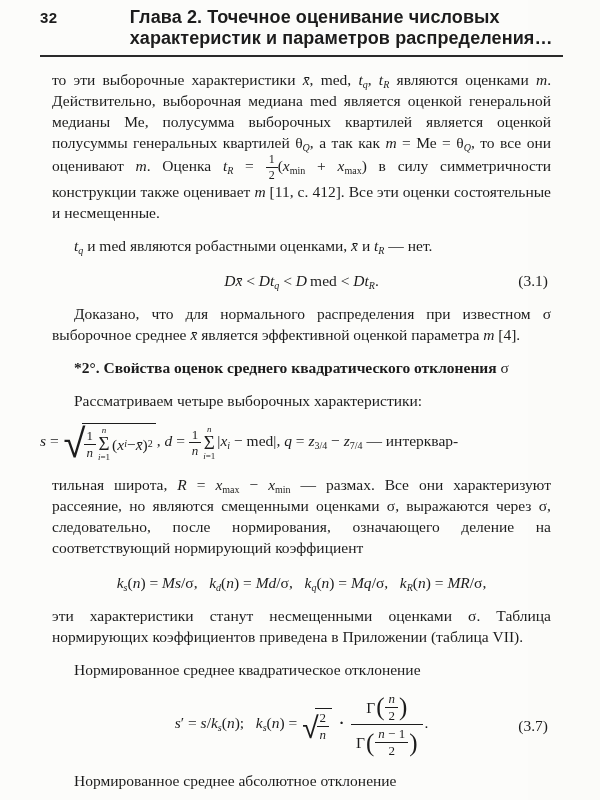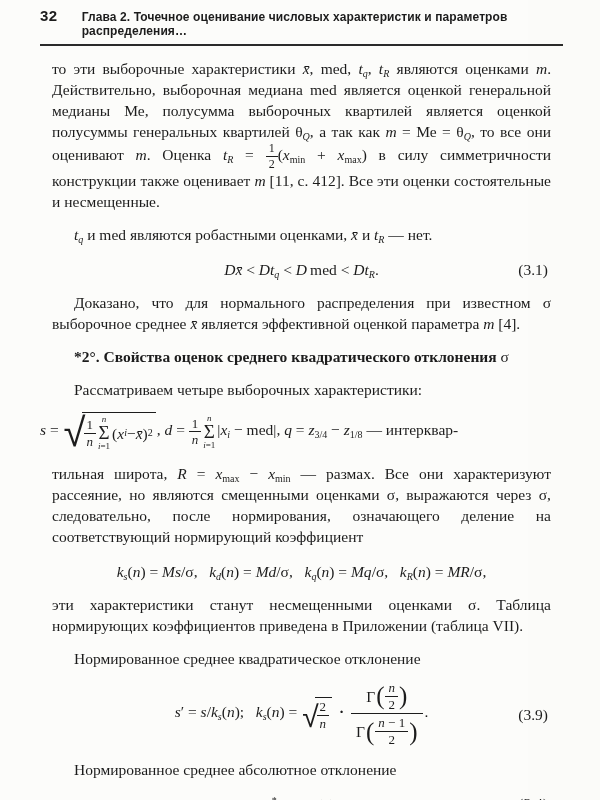--- a/index.html
+++ b/index.html
@@ -13,21 +13,21 @@
 
   
   .rhead{
     display:flex;align-items:baseline;gap:24px;
     padding-top:7px;padding-bottom:6px;
     border-bottom:2.2px solid #2a2a2a;
     font-family:"Liberation Sans", sans-serif;
     font-weight:bold;
   }
   .rhead .pnum{font-size:15px;letter-spacing:.5px;}
-  .rhead .rtitle{font-size:12px;letter-spacing:.1px;flex:1;}
+  .rhead .rtitle{font-size:18px;letter-spacing:.1px;flex:1;margin-left:48px;}
 
   
   main{display:block;margin-top:11px;font-size:15.5px;line-height:21px;}
   p{margin:12px;text-align:justify;}
   .ind{text-indent:22px;}
   .jline{display:block;text-align:justify;text-align-last:justify;text-indent:22px;}
   .h2{font-weight:bold;text-indent:22px;margin-top:2px;}
   .h2 .sigma-reg{font-weight:normal;}
 
   
@@ -107,21 +107,21 @@
                 <span class="sg">Σ</span>
                 <span class="lim"><i>i</i>=1</span>
               </span>(<i>x</i><sub><i>i</i></sub> − <i>x̄</i>)<sup>2</sup></span>
           </span>, <i>d</i> = <span class="frac fm">
             <span>1</span>
             <span><i>n</i></span>
           </span><span class="sum">
             <span class="lim"><i>n</i></span>
             <span class="sg">Σ</span>
             <span class="lim"><i>i</i>=1</span>
-          </span>|<i>x</i><sub><i>i</i></sub> − med|, <i>q</i> = <i>z</i><sub>3/4</sub> − <i>z</i><sub>1/8</sub> — интерквар-</div>
+          </span>|<i>x</i><sub><i>i</i></sub> − med|, <i>q</i> = <i>z</i><sub>3/4</sub> − <i>z</i><sub>7/4</sub> — интерквар-</div>
 
       <p>тильная широта, <i>R</i> = <i>x</i><sub>max</sub> − <i>x</i><sub>min</sub> — размах. Все они характеризуют рассеяние, но являются смещенными оценками σ, выражаются через σ, следовательно, после нормирования, означающего деление на соответствующий нормирующий коэффициент</p>
 
       <div class="frow">
         <span class="fml"><i>k</i><sub><i>s</i></sub>(<i>n</i>) = <i>Ms</i>/σ,&nbsp;&nbsp; <i>k</i><sub><i>d</i></sub>(<i>n</i>) = <i>Md</i>/σ,&nbsp;&nbsp; <i>k</i><sub><i>q</i></sub>(<i>n</i>) = <i>Mq</i>/σ,&nbsp;&nbsp; <i>k</i><sub><i>R</i></sub>(<i>n</i>) = <i>MR</i>/σ,</span>
       </div>
 
       <p>эти характеристики станут несмещенными оценками σ. Таблица нормирующих коэффициентов приведена в Приложении (таблица VII).</p>
 
 
@@ -139,21 +139,21 @@
             </span> <span class="mdot">·</span> <span class="vfrac">
               <span class="vf-top">Γ<span class="bigp">(</span><span class="frac fm">
                   <span><i>n</i></span>
                   <span>2</span>
                 </span><span class="bigp">)</span></span>
               <span class="vf-bot">Γ<span class="bigp">(</span><span class="frac fm">
                   <span><i>n</i> − 1</span>
                   <span>2</span>
                 </span><span class="bigp">)</span></span>
             </span>.</span>
-        <span class="eqnum">(3.9)</span>
+        <span class="eqnum">(3.7)</span>
       </div>
 
       <p class="ind">Нормированное среднее абсолютное отклонение</p>
 
 
 
       <div class="frow">
         <span class="fml"><i>q</i><sup>*</sup> = <i>q</i>/<i>k</i><sub><i>q</i></sub>(<i>n</i>).</span>
         <span class="eqnum">(3.4)</span>
       </div>

